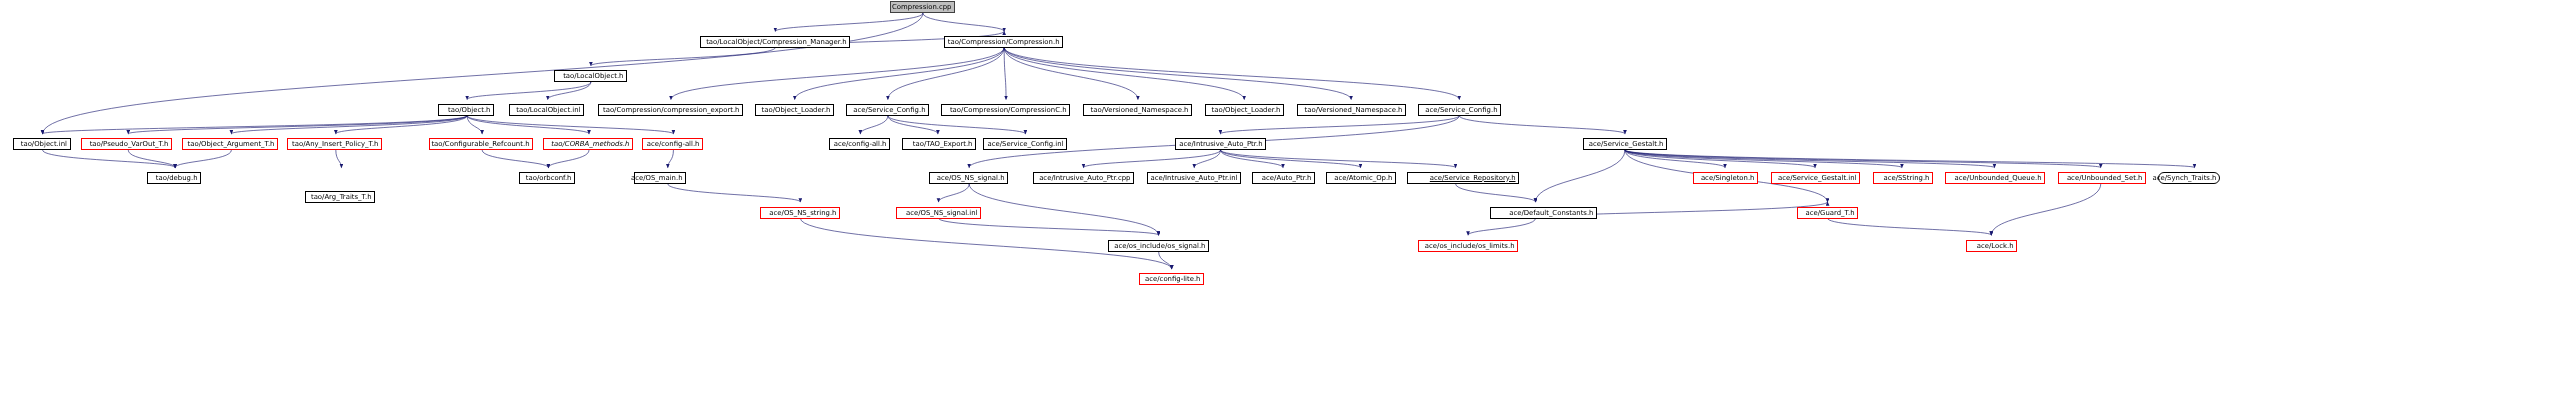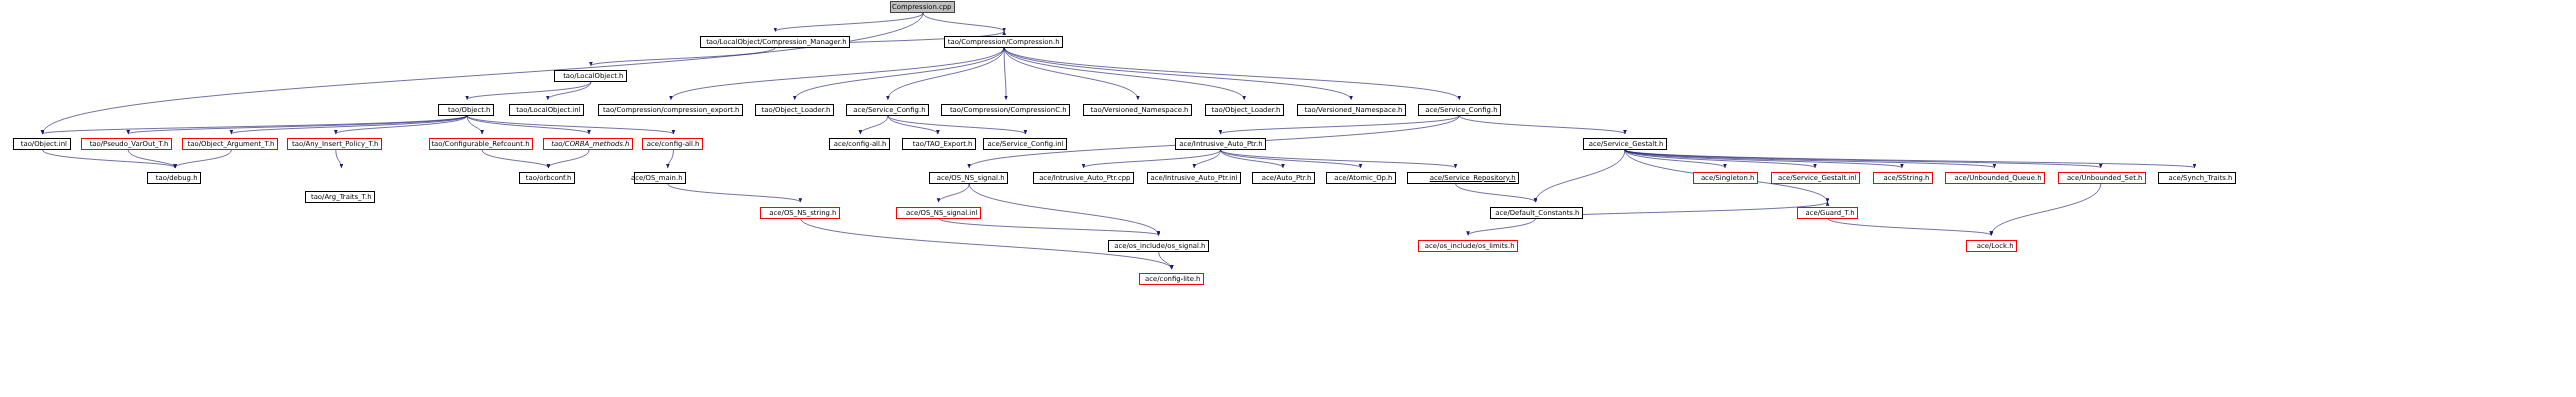--- a/index.html
+++ b/index.html
@@ -203,30 +203,30 @@
       </div>
       <div class="node red" style="left: 1873px; top: 172px; width: 60px;">
         <span>ace/SString.h</span>
       </div>
       <div class="node red" style="left: 1945px; top: 172px; width: 100px;">
         <span>ace/Unbounded_Queue.h</span>
       </div>
       <div class="node red" style="left: 2058px; top: 172px; width: 88px;">
         <span>ace/Unbounded_Set.h</span>
       </div>
-      <div class="node black" style="left: 2158px; top: 172px; width: 78px;">
+      <div class="node black" style="left: 2158px; top: 172px; width: 62px; border-radius: 6px;">
         <span>ace/Synch_Traits.h</span>
       </div>
       <div class="node red" style="left: 760px; top: 207px; width: 80px;">
         <span>ace/OS_NS_string.h</span>
       </div>
       <div class="node red" style="left: 896px; top: 207px; width: 85px;">
         <span>ace/OS_NS_signal.inl</span>
       </div>
-      <div class="node black" style="left: 1490px; top: 207px; width: 93px;">
+      <div class="node black" style="left: 1490px; top: 207px; width: 107px;">
         <span>ace/Default_Constants.h</span>
       </div>
       <div class="node red" style="left: 1797px; top: 207px; width: 61px;">
         <span>ace/Guard_T.h</span>
       </div>
       <div class="node black" style="left: 1108px; top: 240px; width: 101px;">
         <span>ace/os_include/os_signal.h</span>
       </div>
       <div class="node red" style="left: 1418px; top: 240px; width: 100px;">
         <span>ace/os_include/os_limits.h</span>

